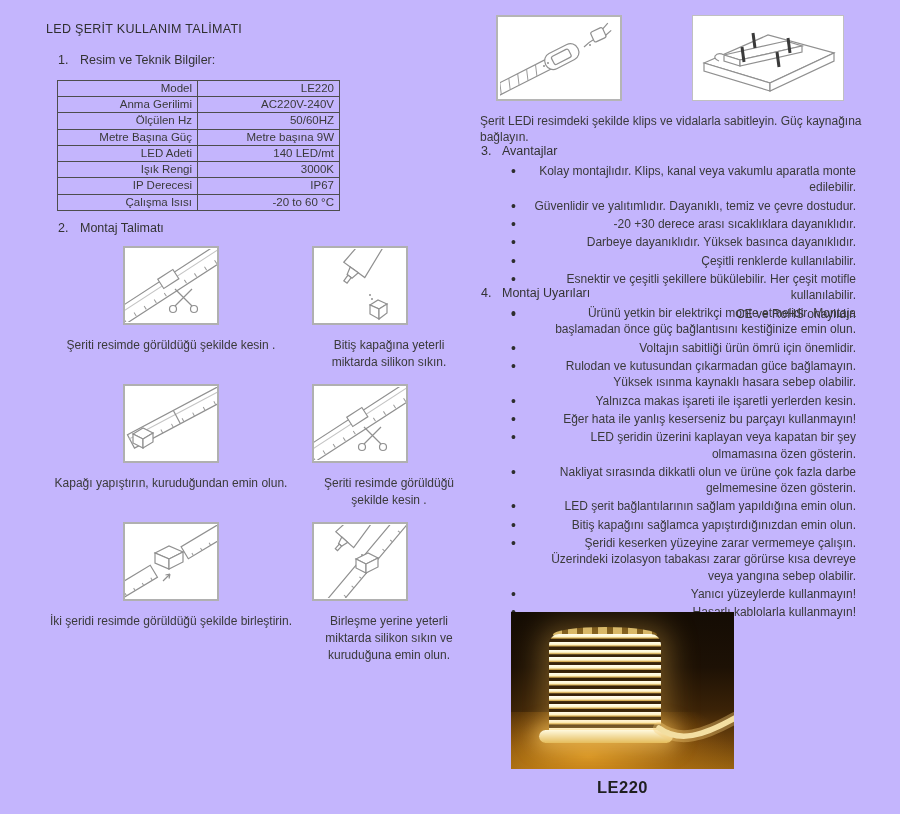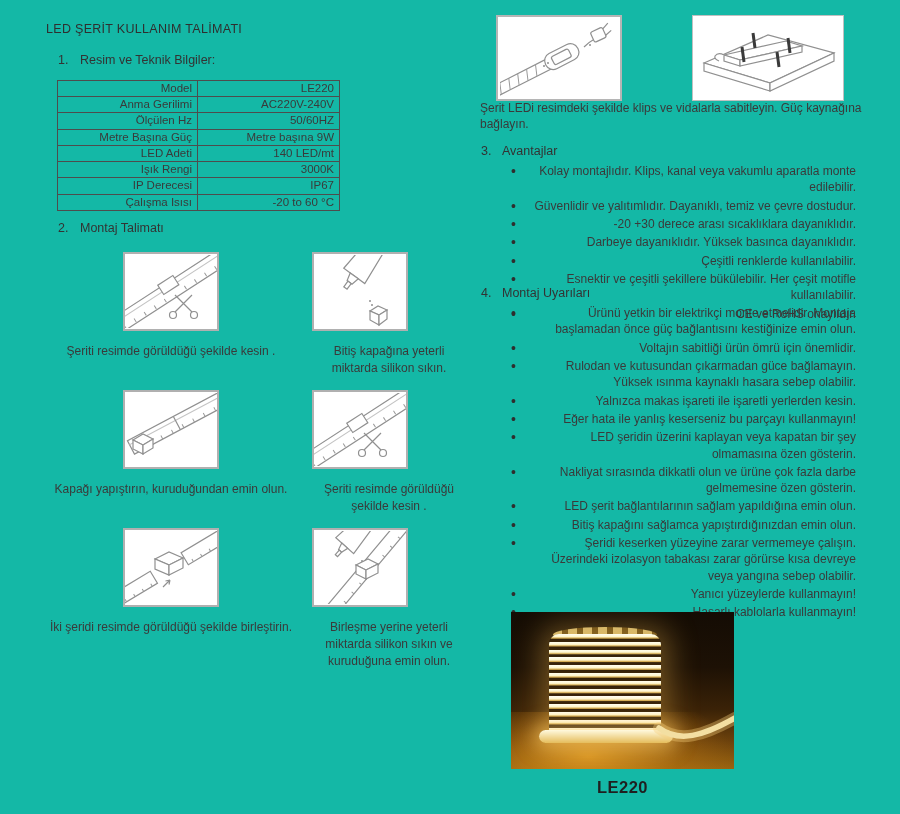--- a/index.html
+++ b/index.html
@@ -3,60 +3,60 @@
 <meta charset="utf-8">
 <style>
   * { box-sizing: border-box; }
   html,body { margin:0; padding:0; }
   body {
     width:900px; height:814px; background:#ffffff;
     font-family:"Liberation Sans", sans-serif;
     color:#3d3d3d;
     -webkit-font-smoothing:antialiased;
   }
-  .doc { position:relative; width:900px; height:814px; background:#14b8a6; overflow:hidden; }
+  .doc { position:relative; width:900px; height:814px; background:#c4b5fd; overflow:hidden; }
 
   
   .title { position:absolute; left:46px; top:22px; font-size:12.5px; letter-spacing:.3px; color:#2f2f2f; }
 
   .sec-head { display:flex; font-size:12.5px; color:#333; }
   .sec-num { width:22px; flex:none; }
   #sec1 { position:absolute; left:58px; top:53px; }
   #sec2 { position:absolute; left:58px; top:221px; }
 
   table.spec { position:absolute; left:57px; top:80px; border-collapse:collapse; }
   table.spec td {
     border:1px solid #4d4d4d; font-size:11.5px; color:#3a3a3a;
     padding:1px 5px; height:14px; line-height:1.15;text-align:right;
   }
   td.c-label { width:140px; }
   td.c-value { width:142px; }
 
   .steps {
-    position:absolute; left:40px; top:249px; width:428px;
+    position:absolute; left:40px; top:243px; width:428px;
     display:grid; grid-template-columns:262px 166px;
   }
   .step { margin-bottom:10px; }
   .frame {
     width:96px; height:79px; border:2px solid #b0b0b0; background:#fff;
     display:flex; align-items:center; justify-content:center; margin:3px auto 12px;
   }
   .step .cap { font-size:12px; line-height:1.42; color:#3a3a3a; }
   .step.colL .cap { text-align:center; padding:0 2px; }
   .step.colR .frame { margin:3px 0 12px 10px; }
   .step.colR .cap { text-align:center; padding-left:12px; max-width:162px; }
 
   
   .fix-group { position:absolute; left:480px; top:15px; width:405px; }
   .fix-imgs { display:flex; align-items:flex-start; }
   .frameA { width:126px; height:86px; border:2px solid #b5b5b5; margin-left:16px;
             display:flex; align-items:center; justify-content:center; background:#fff; }
   .frameB { width:152px; height:86px; border:1px solid #c0c0c0; margin-left:70px;
             display:flex; align-items:center; justify-content:center; background:#fff; }
-  .fix-cap { font-size:12px; color:#3a3a3a; line-height:1.3; }
+  .fix-cap { margin-top:13px; font-size:12px; color:#3a3a3a; line-height:1.3; }
 
   .adv-group  { position:absolute; left:481px; top:144px; width:404px; }
   .warn-group { position:absolute; left:481px; top:286px; width:404px; }
   .sec-head .sec-num-r { width:21px; flex:none; }
 
   ul.blist { list-style:none; margin:5px 0 0; padding:0 0 0 30px; }
   ul.blist li {
     position:relative; font-size:12px; line-height:1.36; color:#3a3a3a;
     margin-bottom:2px; padding-left:15px; max-width:345px;text-align:right;
   }

